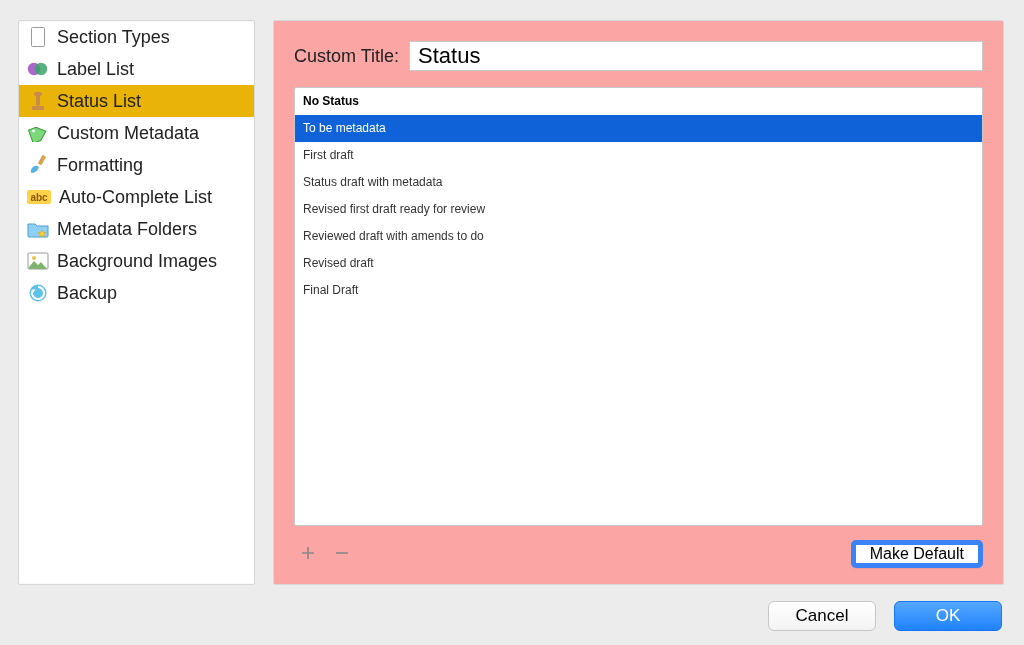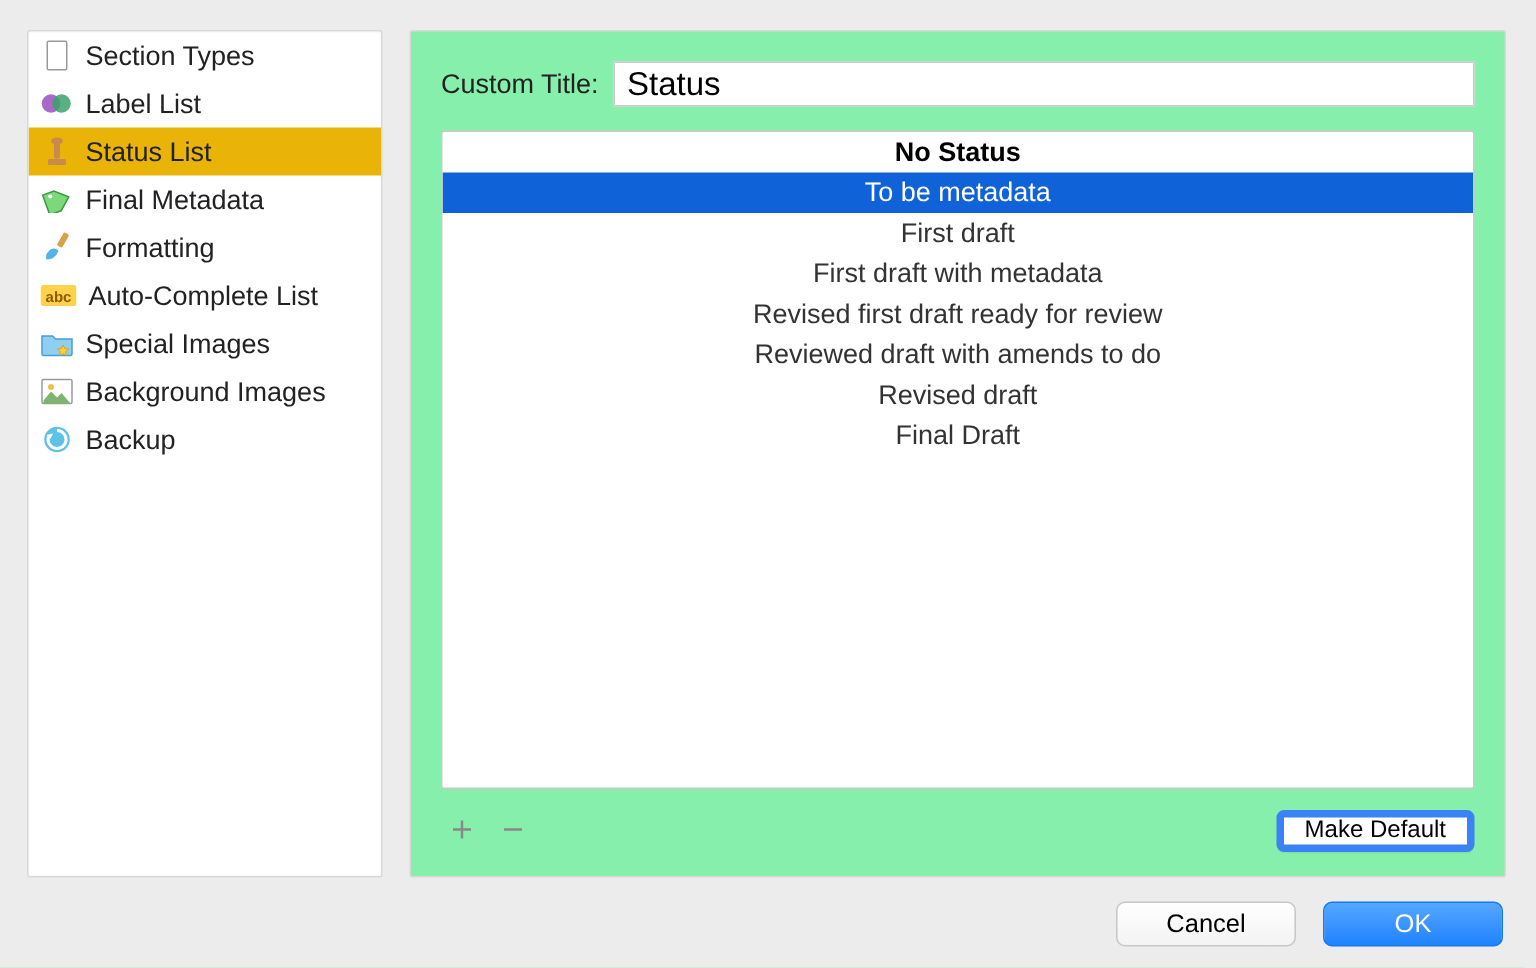--- a/index.html
+++ b/index.html
@@ -45,21 +45,21 @@
     width: 44px; height: 22px;
     display: inline-flex; align-items: center; justify-content: center;
     flex: 0 0 22px;
   }
   .side-label { font-size: 18px; color: #222; white-space: nowrap; }
 
   
   .main {
     flex: 1;
     height: 565px;
-    background: #86efac;
+    background: #fca5a5;
     border: 1px solid #d8d8d8;
     border-radius: 2px;
     padding: 20px 20px 14px 20px;
     display: flex;
     flex-direction: column;
   }
   .title-row {
     display: flex;
     align-items: center;
     gap: 10px;
@@ -80,25 +80,24 @@
     flex: 1;
     border: 1px solid #c9c9c9;
     border-radius: 2px;
     background: #fff;
     overflow: hidden;
   }
   .list-row {
     height: 27px;
     line-height: 27px;
     padding: 0 8px;
-    font-size: 18px;
+    font-size: 12px;
     color: #333;
     cursor: default;
     white-space: nowrap;
-    text-align: center;
   }
   .list-header {
     font-weight: 700;
     color: #000;
   }
   .list-row.selected {
     background: #1062d8;
     color: #fff;
   }
   .list-footer {
@@ -129,21 +128,21 @@
   }
   
   .dialog-footer {
     position: absolute;
     right: 22px;
     bottom: 14px;
     display: flex;
     gap: 18px;
   }
   .dlg-btn {
-    width: 120px;
+    width: 108px;
     height: 30px;
     font-size: 17px;
     border-radius: 6px;
     border: 1px solid #c7c7c7;
     background: linear-gradient(#fff,#f3f3f3);
     cursor: default;
   }
   .dlg-btn.primary {
     color: #fff;
     border: 1px solid #1577f3;
@@ -188,21 +187,21 @@
         <span class="side-label">Status List</span>
       </div>
 
       <div class="side-item">
         <span class="side-icon">
           <svg width="22" height="18" viewBox="0 0 22 18">
             <path d="M3 3 h8 l8 7 -8 7 h-8 z" fill="#7bd87b" stroke="#3a9a3a" transform="rotate(-20 11 9)"></path>
             <circle cx="6.5" cy="7" r="1.4" fill="#fff"></circle>
           </svg>
         </span>
-        <span class="side-label">Final Metadata</span>
+        <span class="side-label">Custom Metadata</span>
       </div>
 
       <div class="side-item">
         <span class="side-icon">
           <svg width="20" height="22" viewBox="0 0 20 22">
             <rect x="12" y="1" width="4" height="10" rx="1" fill="#d8a24a" transform="rotate(30 14 6)"></rect>
             <path d="M4 14 q3 -4 7 -1 q-2 6 -8 6 q-1 -3 1 -5" fill="#57b3e6"></path>
           </svg>
         </span>
         <span class="side-label">Formatting</span>
@@ -218,21 +217,21 @@
         <span class="side-label">Auto-Complete List</span>
       </div>
 
       <div class="side-item">
         <span class="side-icon">
           <svg width="22" height="18" viewBox="0 0 22 18">
             <path d="M1 4 h7 l2 2 h11 v10 q0 1 -1 1 h-18 q-1 0 -1 -1 z" fill="#8fcff2" stroke="#4a9ed0"></path>
             <path d="M15 10 l1.2 2.4 2.6 .3 -2 1.8 .6 2.6 -2.4 -1.4 -2.4 1.4 .6 -2.6 -2 -1.8 2.6 -.3 z" fill="#ffcf3a" stroke="#d89a00" stroke-width="0.5"></path>
           </svg>
         </span>
-        <span class="side-label">Special Images</span>
+        <span class="side-label">Metadata Folders</span>
       </div>
 
       <div class="side-item">
         <span class="side-icon">
           <svg width="22" height="18" viewBox="0 0 22 18">
             <rect x="1" y="1" width="20" height="16" rx="1" fill="#fff" stroke="#9a9a9a"></rect>
             <circle cx="7" cy="6" r="2" fill="#f0c14a"></circle>
             <path d="M2 15 l5 -6 4 4 3 -3 6 7 h-18 z" fill="#7fb46f"></path>
           </svg>
         </span>
@@ -256,21 +255,21 @@
 
       <div class="title-row">
         <span class="title-label">Custom Title:</span>
         <input class="title-input" type="text" value="Status" style="">
       </div>
 
       <div class="listbox">
         <div class="list-row list-header">No Status</div>
         <div class="list-row selected">To be metadata</div>
         <div class="list-row">First draft</div>
-        <div class="list-row">First draft with metadata</div>
+        <div class="list-row">Status draft with metadata</div>
         <div class="list-row">Revised first draft ready for review</div>
         <div class="list-row">Reviewed draft with amends to do</div>
         <div class="list-row">Revised draft</div>
         <div class="list-row">Final Draft</div>
       </div>
 
       <div class="list-footer">
         <div class="pm-group">
           <span class="pm-btn">
             <svg width="16" height="16" viewBox="0 0 16 16">

